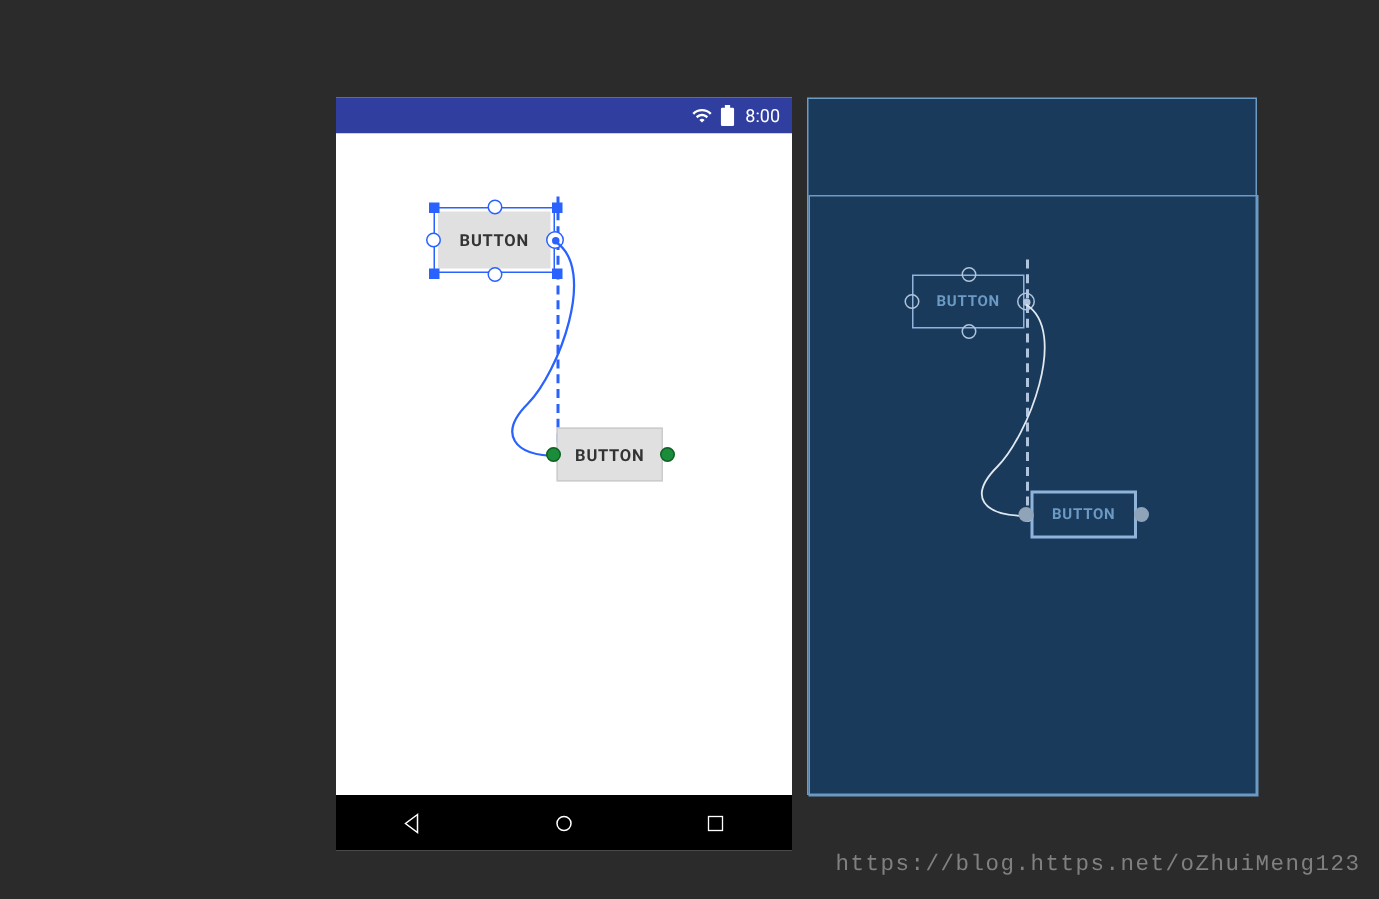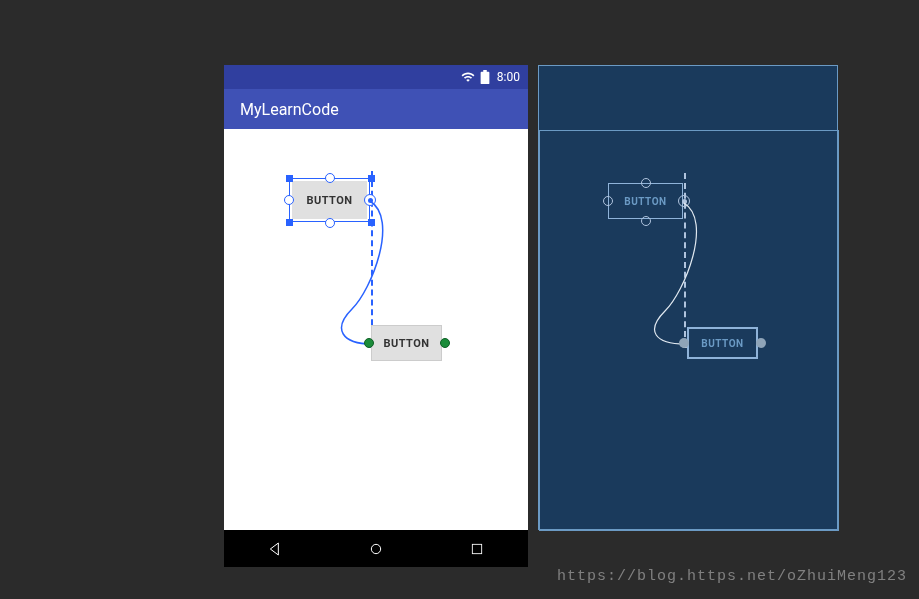--- a/index.html
+++ b/index.html
@@ -281,23 +281,20 @@
             <path d="M1 9l2 2c4.97-4.97 13.03-4.97 18 0l2-2C16.93 2.93 7.07 2.93 1 9zm8 8l3 3 3-3c-1.65-1.66-4.34-1.66-6 0zm-4-4l2 2c2.76-2.76 7.24-2.76 10 0l2-2C15.14 9.14 8.87 9.14 5 13z"></path>
           </svg>
       </span>
       <span class="status-icon">
         <svg width="10" height="14" viewBox="0 0 10 16" fill="#fff">
             <path d="M3 0h4v2h2a1 1 0 011 1v12a1 1 0 01-1 1H1a1 1 0 01-1-1V3a1 1 0 011-1h2V0z"></path>
           </svg>
       </span>
       <span class="status-time">8:00</span>
     </div>
-    <div class="app-bar">
-      <span class="app-title">MyLearnCode</span>
-    </div>
     <div class="content-area">
 
       <div class="guideline-v" style="left:147px; top:42px; height:164px;"></div>
 
       <div class="btn-preview-1">
         <span>BUTTON</span>
       </div>
 
       <div class="selection-box"></div>
 

